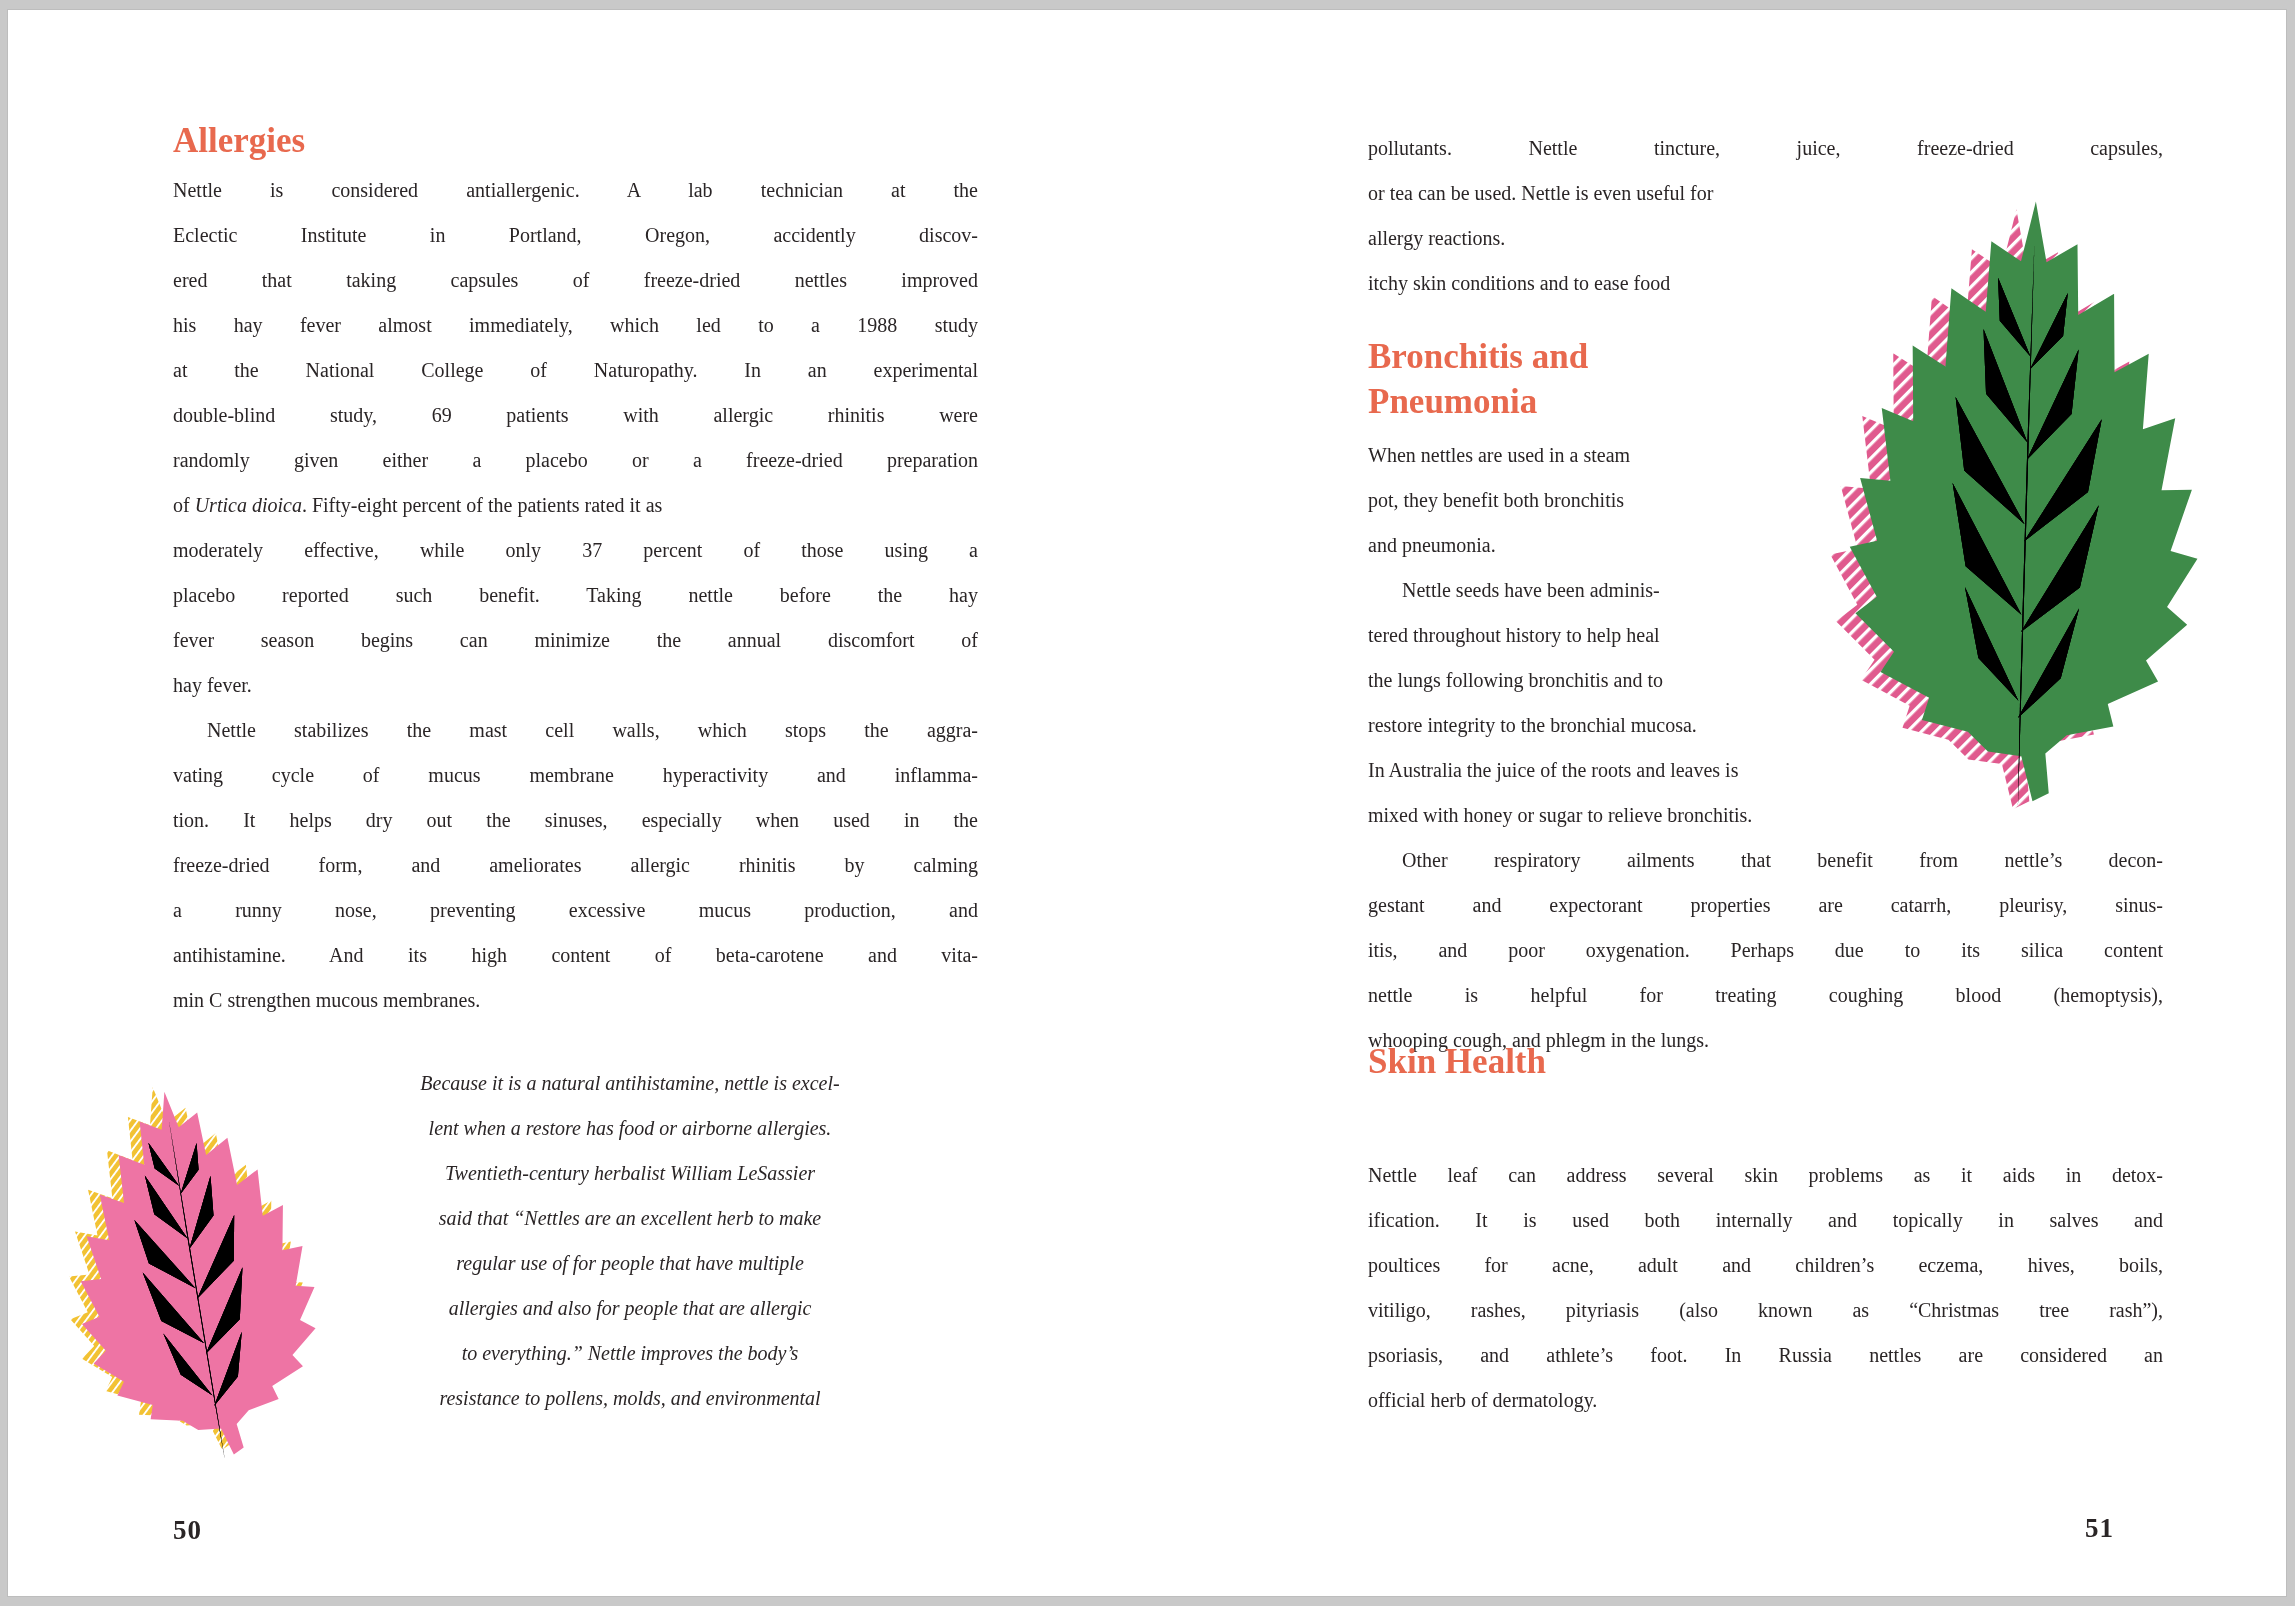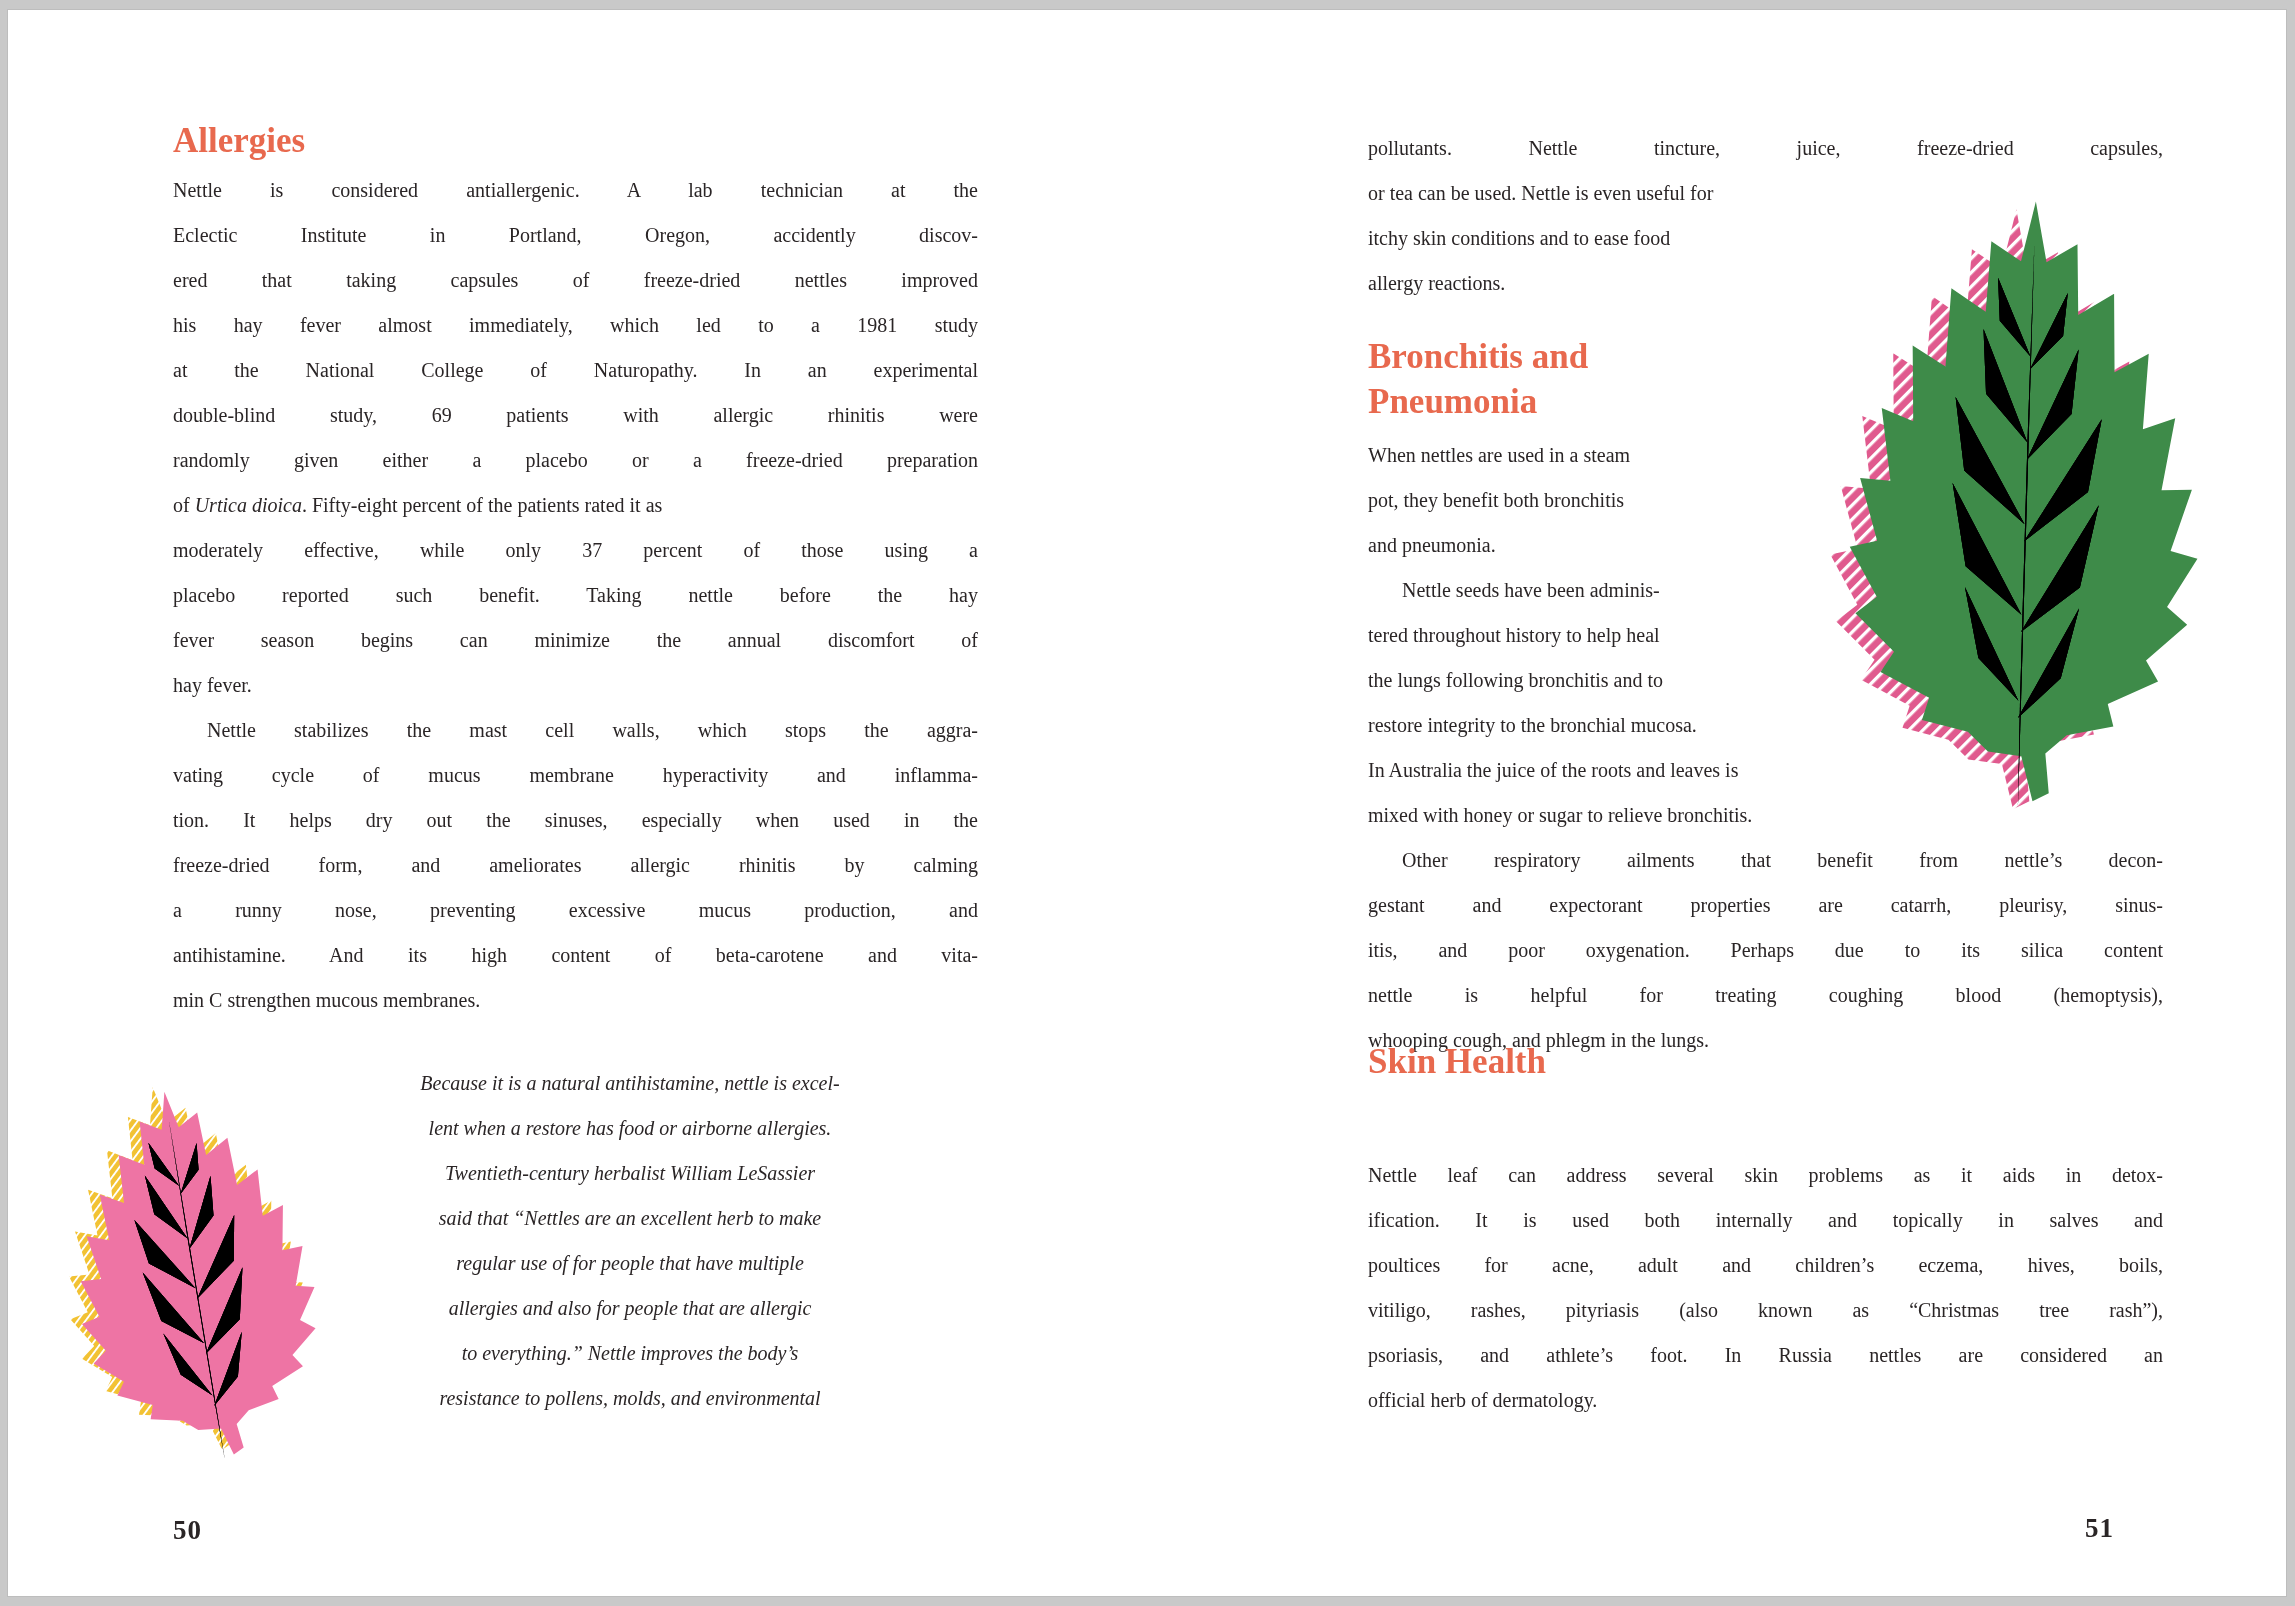--- a/index.html
+++ b/index.html
@@ -58,21 +58,21 @@
 </svg>
 
 <div class="sheet"></div>
 
 <div class="abs heading" style="left:173px;top:118px;">Allergies</div>
 
 <div class="abs" style="left:173px;top:168px;width:805px;">
   <div class="line j">Nettle is considered antiallergenic. A lab technician at the</div>
   <div class="line j">Eclectic Institute in Portland, Oregon, accidently discov-</div>
   <div class="line j">ered that taking capsules of freeze-dried nettles improved</div>
-  <div class="line j">his hay fever almost immediately, which led to a 1981 study</div>
+  <div class="line j">his hay fever almost immediately, which led to a 1988 study</div>
   <div class="line j">at the National College of Naturopathy. In an experimental</div>
   <div class="line j">double-blind study, 69 patients with allergic rhinitis were</div>
   <div class="line j">randomly given either a placebo or a freeze-dried preparation</div>
   <div class="line"><span>of </span><span class="it">Urtica dioica</span><span>. Fifty-eight percent of the patients rated it as</span></div>
   <div class="line j">moderately effective, while only 37 percent of those using a</div>
   <div class="line j">placebo reported such benefit. Taking nettle before the hay</div>
   <div class="line j">fever season begins can minimize the annual discomfort of</div>
   <div class="line">hay fever.</div>
   <div class="line j ind">Nettle stabilizes the mast cell walls, which stops the aggra-</div>
   <div class="line j">vating cycle of mucus membrane hyperactivity and inflamma-</div>
@@ -109,22 +109,22 @@
     <use href="#veinCentral" class="v-central"></use>
     <use href="#veinBranches" class="v-branch"></use>
   </g>
 </svg>
 
 <div class="abs folio" style="left:173px;top:1515px;">50</div>
 
 <div class="abs" style="left:1368px;top:126px;width:795px;">
   <div class="line j">pollutants. Nettle tincture, juice, freeze-dried capsules,</div>
   <div class="line">or tea can be used. Nettle is even useful for</div>
+  <div class="line">allergy reactions.</div>
   <div class="line">itchy skin conditions and to ease food</div>
-  <div class="line">allergy reactions.</div>
 </div>
 
 <div class="abs heading" style="left:1368px;top:334px;">
   <div>Bronchitis and</div>
   <div>Pneumonia</div>
 </div>
 
 <div class="abs" style="left:1368px;top:433px;width:795px;">
   <div class="line">When nettles are used in a steam</div>
   <div class="line">pot, they benefit both bronchitis</div>

